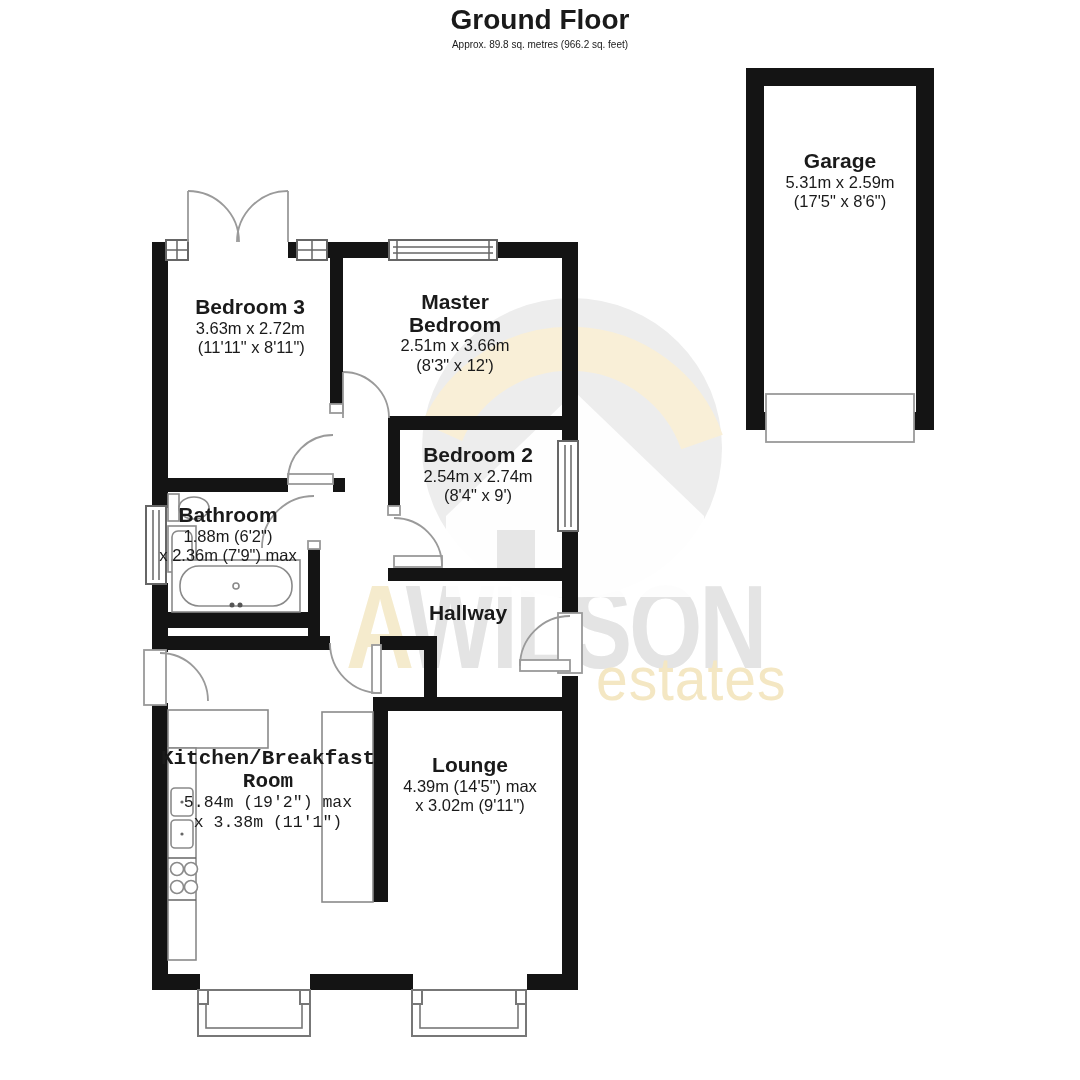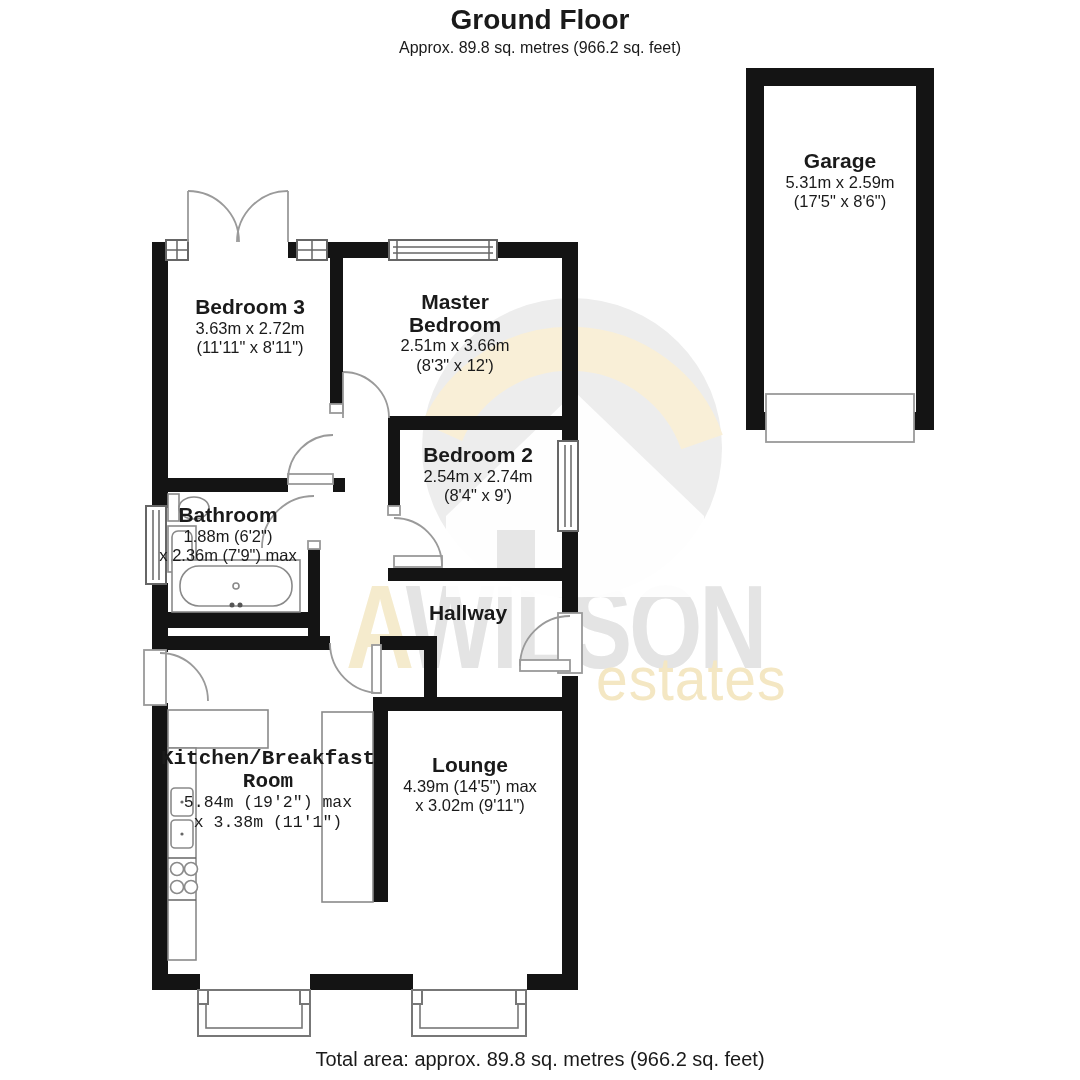--- a/index.html
+++ b/index.html
@@ -1,21 +1,21 @@
 <!DOCTYPE html>
 <html><head>
 <meta charset="utf-8">
 <style>
   html,body{margin:0;padding:0;background:#fff;}
   .canvas{position:relative;width:1080px;height:1080px;background:#fff;overflow:hidden;
           font-family:"Liberation Sans",sans-serif;color:#1a1a1a;}
   .plan-svg{position:absolute;left:0;top:0;width:1080px;height:1080px;}
   .title-block{position:absolute;left:540px;top:4px;transform:translateX(-50%);text-align:center;white-space:nowrap;}
   .title-main{font-size:28px;font-weight:bold;}
-  .title-sub{font-size:16px;margin-top:3px;}
+  .title-sub{font-size:10px;margin-top:3px;}
   .footer-text{position:absolute;left:540px;top:1048px;transform:translateX(-50%);
                font-size:20px;white-space:nowrap;}
   .room-label{position:absolute;transform:translateX(-50%);text-align:center;white-space:nowrap;z-index:3;}
   .room-name{font-size:21px;font-weight:bold;line-height:1.08;}
   .room-dims{font-size:16.5px;line-height:1.2;}
   .wm-brand{position:absolute;left:346px;top:568px;font-weight:bold;font-size:118px;
             letter-spacing:-4px;line-height:1;transform:scaleX(.8);transform-origin:left top;
             white-space:nowrap;z-index:0;}
   .wm-prefix{color:#f5ebcd;}
   .wm-name{color:#e4e4e4;}
@@ -212,29 +212,28 @@
         <circle class="fix" cx="191" cy="887" r="6.5"></circle>
       </g>
       <rect class="fix" x="322" y="712" width="51" height="190"></rect>
     </g>
   </svg>
 
   <div class="title-block">
     <div class="title-main">Ground Floor</div>
     <div class="title-sub">Approx. 89.8 sq. metres (966.2 sq. feet)</div>
   </div>
-  <div class="footer-text">Total area: approx. 89.8 sq. metres (966.2 sq. feet)</div>
 
   <div class="room-label" style="left:840px;top:150px;">
     <div class="room-name">Garage</div>
     <div class="room-dims">5.31m x 2.59m</div>
     <div class="room-dims">(17'5" x 8'6")</div>
   </div>
 
-  <div class="room-label" style="left:250px;top:296px;">
+  <div class="room-label" style="left:250px;top:296px;text-align:right;">
     <div class="room-name">Bedroom 3</div>
     <div class="room-dims">3.63m x 2.72m</div>
     <div class="room-dims">(11'11" x 8'11")</div>
   </div>
 
   <div class="room-label" style="left:455px;top:279px;margin-top:12px;">
     <div class="room-name">Master</div>
     <div class="room-name">Bedroom</div>
     <div class="room-dims">2.51m x 3.66m</div>
     <div class="room-dims">(8'3" x 12')</div>

